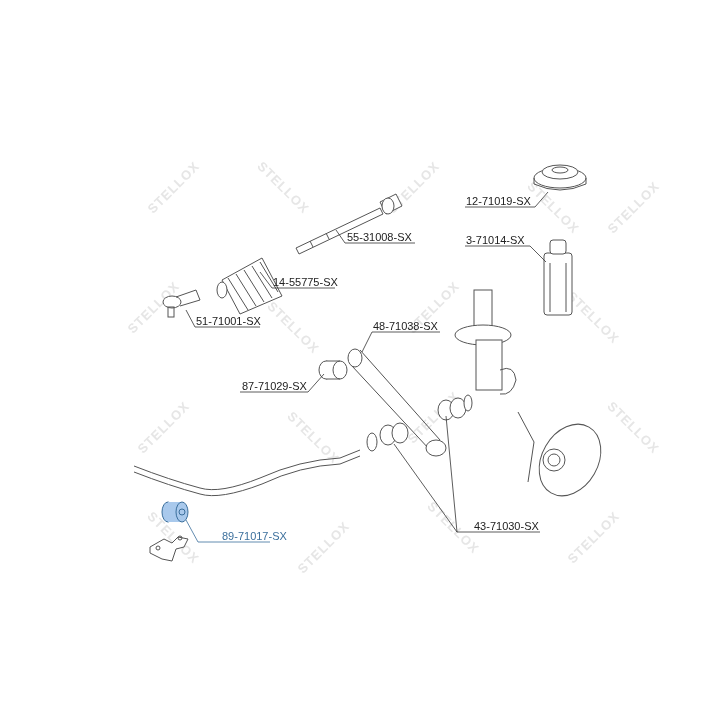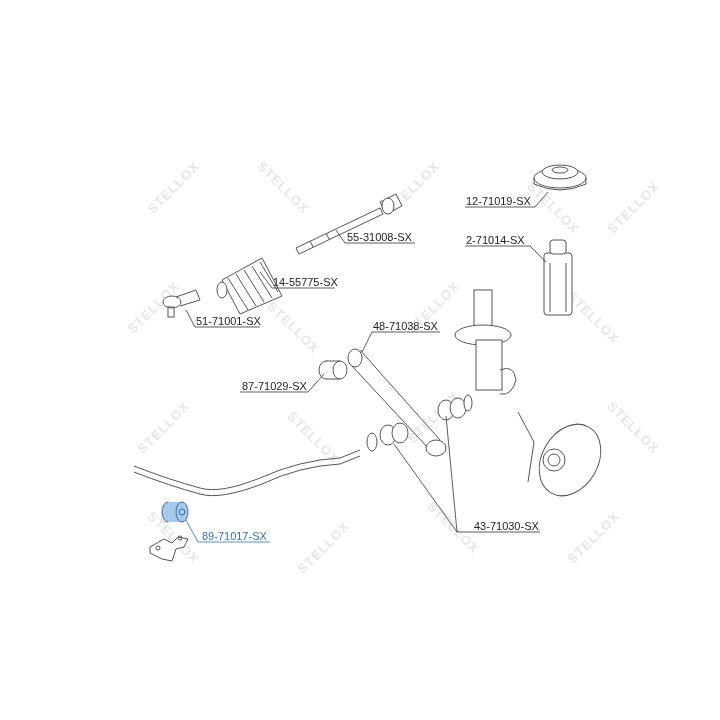--- a/index.html
+++ b/index.html
@@ -1,20 +1,20 @@
 <!DOCTYPE html>
 <html><head>
 <meta charset="utf-8">
 <style>
   html, body { margin: 0; padding: 0; background: #ffffff; }
   body { width: 720px; height: 720px; position: relative; overflow: hidden;
          font-family: "Liberation Sans", sans-serif; }
   #stage { position: absolute; left: 0; top: 0; width: 720px; height: 720px; }
   .label { position: absolute; font-size: 11px; color: #222; white-space: nowrap; line-height: 12px; cursor: pointer; }
-  .label.highlight { color: #3b6f9c; }
+  .label.highlight { color: #3b6f9c; margin-left: 20px; }
   .wm { position: absolute; font-size: 13px; font-weight: bold; color: #e6e6e6; letter-spacing: 1px; white-space: nowrap; }
 </style>
 </head>
 <body>
 
 <div id="stage">
 
   <div>
     <div class="wm" style="left:140px;top:180px;transform:rotate(-45deg)">STELLOX</div>
     <div class="wm" style="left:250px;top:180px;transform:rotate(45deg)">STELLOX</div>
@@ -143,20 +143,20 @@
       <polyline points="457,532 540,532"></polyline>
       <polyline points="457,532 394,444"></polyline>
       <polyline points="457,532 446,416"></polyline>
       <polyline points="198,542 270,542" stroke="#3b6f9c"></polyline>
       <polyline points="198,542 186,520" stroke="#3b6f9c"></polyline>
     </g>
   </svg>
 
   <div class="label" style="left:466px;top:195px">12-71019-SX</div>
   <div class="label" style="left:347px;top:231px">55-31008-SX</div>
-  <div class="label" style="left:466px;top:234px">2-71014-SX</div>
+  <div class="label" style="left:466px;top:234px">3-71014-SX</div>
   <div class="label" style="left:273px;top:276px">14-55775-SX</div>
   <div class="label" style="left:196px;top:315px">51-71001-SX</div>
   <div class="label" style="left:373px;top:320px">48-71038-SX</div>
   <div class="label" style="left:242px;top:380px">87-71029-SX</div>
   <div class="label" style="left:474px;top:520px">43-71030-SX</div>
   <div class="label highlight" style="left:202px;top:530px">89-71017-SX</div>
 </div>
 
 </body></html>

